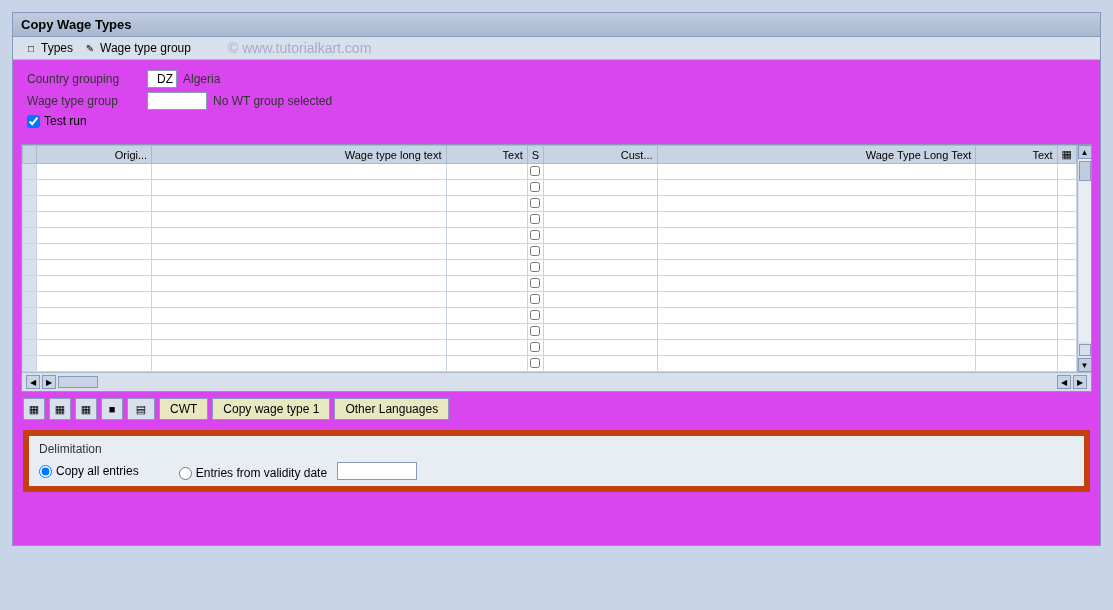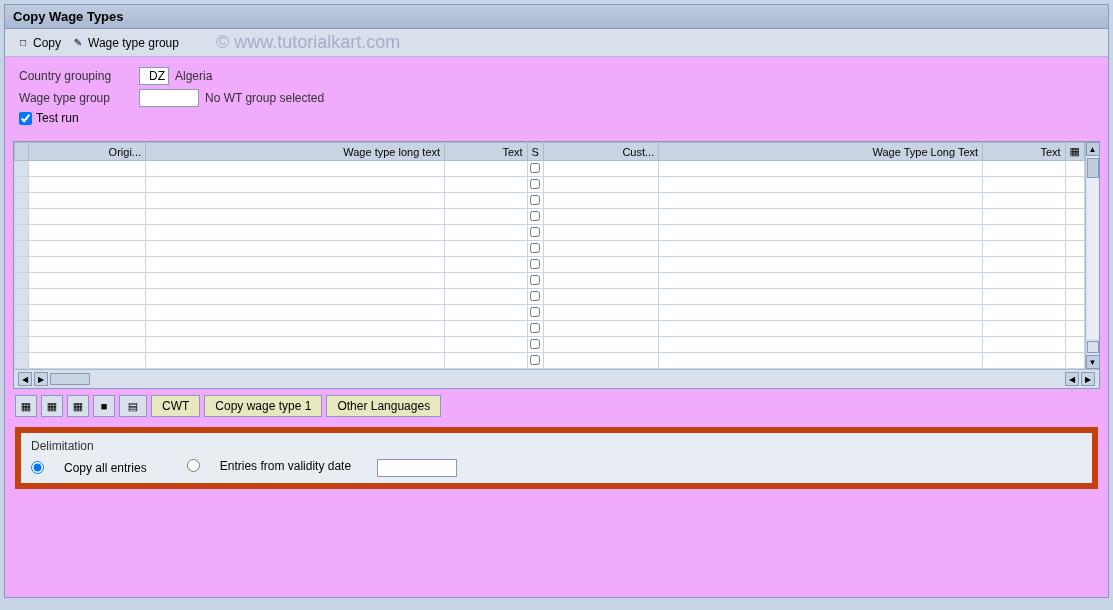--- a/index.html
+++ b/index.html
@@ -5,24 +5,24 @@
     * { box-sizing: border-box; margin: 0; padding: 0; }
     body {
       font-family: Arial, sans-serif;
       font-size: 12px;
       background: #c8d4e8;
       width: 1113px;
       height: 610px;
       overflow: hidden;
     }
     .main-window {
-      margin: 4px;
-      background: #f0abfc;
-      border: 1px solid #8899bb;
-      height: 594px;
+      margin: 12px;
+      background: #d946ef;
+      border: 1px solid #8899bb;
+      height: 534px;
     }
     .title-bar {
       background: linear-gradient(to bottom, #c0cce0, #a8b8d0);
       padding: 4px 8px;
       font-weight: bold;
       font-size: 13px;
       border-bottom: 1px solid #8899bb;
     }
     .toolbar {
       background: #d8e0ec;
@@ -42,21 +42,21 @@
     .toolbar-icon {
       width: 14px;
       height: 14px;
       display: inline-flex;
       align-items: center;
       justify-content: center;
       font-size: 10px;
     }
     .watermark {
       color: #aaaacc;
-      font-size: 18px;
+      font-size: 14px;
       margin-left: 30px;
       text-align: right;
     }
     .content-area {
       padding: 10px 14px;
     }
     .form-row {
       display: flex;
       align-items: center;
       margin-bottom: 4px;
@@ -241,22 +241,22 @@
       color: #333;
       margin-bottom: 6px;
     }
     .delim-row {
       display: flex;
       align-items: center;
       gap: 40px;
     }
     .radio-item {
       display: flex;
-      align-items: flex-start;
-      gap: 20px;
+      align-items: flex-end;
+      gap: 4px;
     }
     .validity-input {
       width: 80px;
       height: 18px;
       border: 1px solid #8899bb;
       background: white;
       margin-left: 6px;
     }
   </style>
 </head>
@@ -264,21 +264,21 @@
 
 <div class="main-window">
 
   <div class="title-bar">
     <span>Copy Wage Types</span>
   </div>
 
   <div class="toolbar">
     <div class="toolbar-item">
       <span class="toolbar-icon">□</span>
-      <span>Copy</span>
+      <span>Types</span>
     </div>
     <div class="toolbar-item">
       <span class="toolbar-icon">✎</span>
       <span>Wage type group</span>
     </div>
     <span class="watermark">© www.tutorialkart.com</span>
   </div>
 
   <div class="content-area">
 

